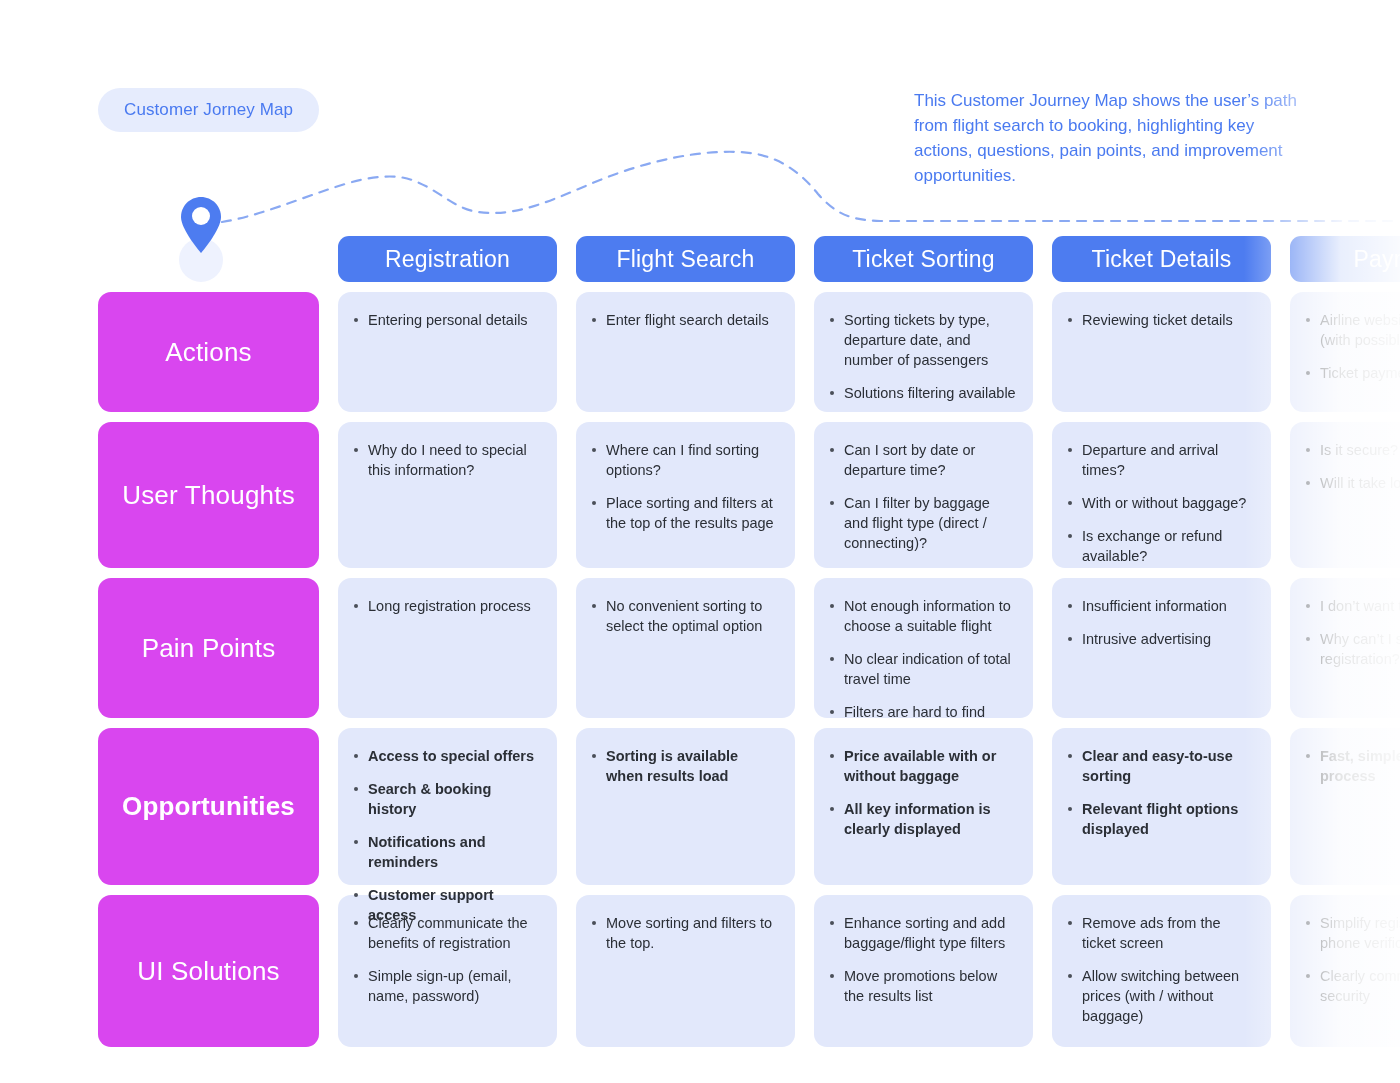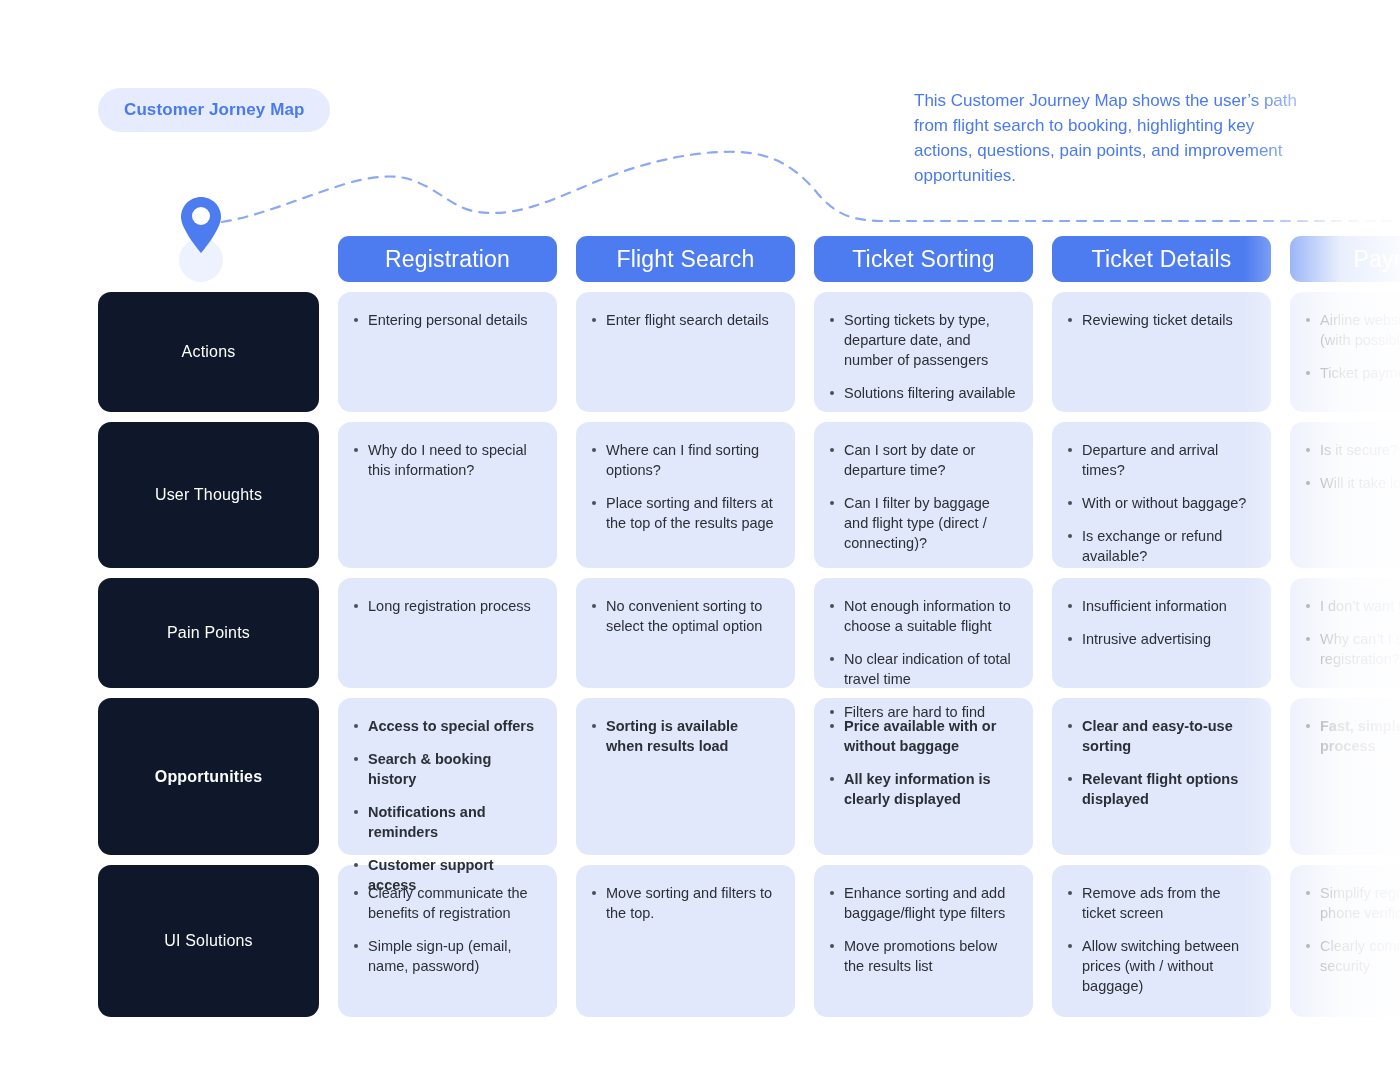--- a/index.html
+++ b/index.html
@@ -18,21 +18,20 @@
     position: absolute;
     left: 98px;
     top: 88px;
     background: #e6ecfd;
     color: #4a7af0;
     font-size: 17px;
     padding: 12px 26px;
     border-radius: 22px;
     letter-spacing: 0.1px;
     white-space: nowrap;
-    font-weight: bold;
   }
 
   
   .intro {
     position: absolute;
     left: 914px;
     top: 88px;
     width: 400px;
     color: #4a7af0;
     font-size: 17px;
@@ -102,27 +101,27 @@
     display: flex;
     align-items: center;
     justify-content: center;
     color: #ffffff;
     font-size: 23px;
     letter-spacing: 0.2px;
     white-space: nowrap;
   }
 
   .rowlabel {
-    background: #0f172a;
+    background: #d946ef;
     border-radius: 13px;
     display: flex;
     align-items: center;
     justify-content: center;
     color: #ffffff;
-    font-size: 16px;
+    font-size: 26px;
     letter-spacing: 0.2px;
   }
 
   .cell {
     flex: 0 0 219px;
     background: #e2e8fb;
     border-radius: 13px;
     padding: 18px 16px 18px 14px;
   }
 
@@ -145,21 +144,21 @@
     top: 8px;
     width: 4px;
     height: 4px;
     border-radius: 50%;
     background: #4a4f58;
   }
 
   
   .r-actions .rowlabel, .r-actions .cell      { height: 120px; }
   .r-thoughts .rowlabel, .r-thoughts .cell    { height: 146px; }
-  .r-pain .rowlabel, .r-pain .cell            { height: 110px; }
+  .r-pain .rowlabel, .r-pain .cell            { height: 140px; }
   .r-opp .rowlabel, .r-opp .cell              { height: 157px; font-weight: bold; }
   .r-ui .rowlabel, .r-ui .cell                { height: 152px; }
 
   
   .fade-mask {
     position: absolute;
     left: 1244px;
     top: 0;
     width: 156px;
     height: 1083px;

